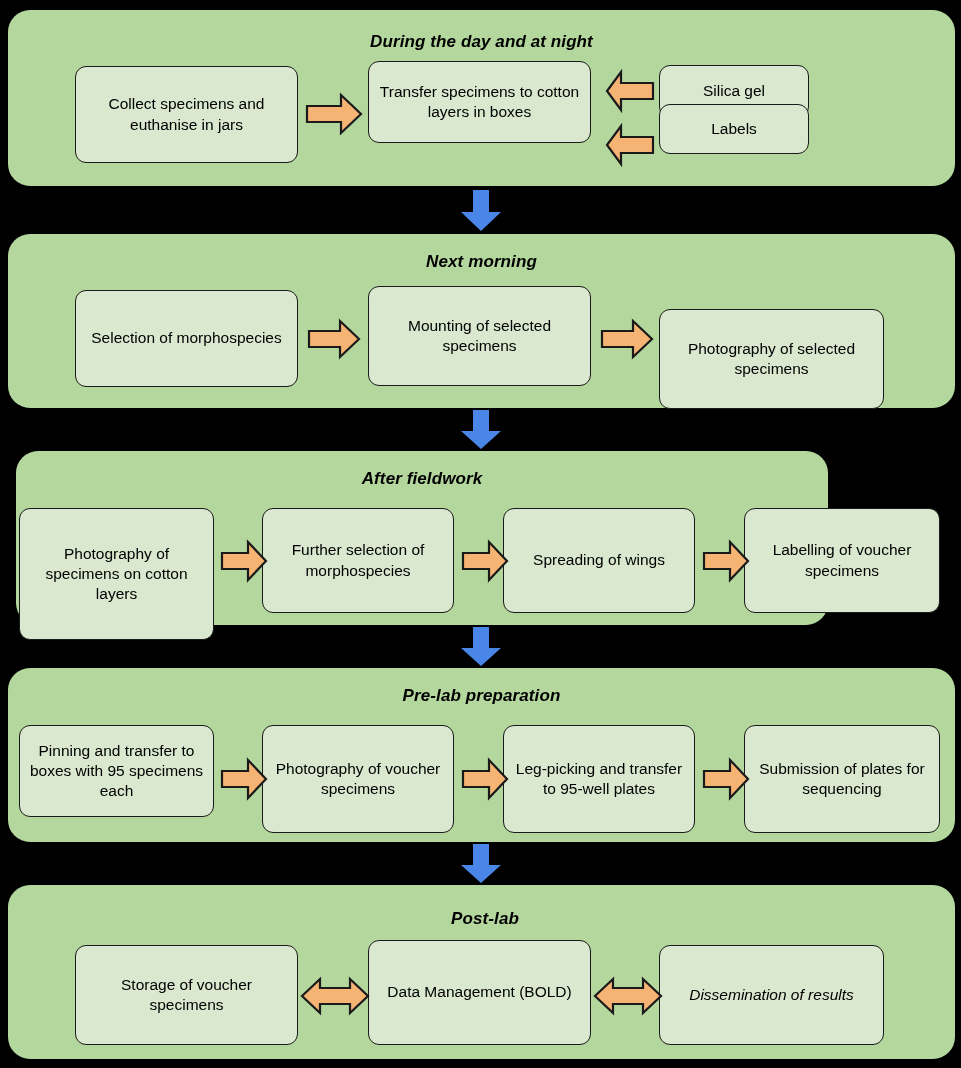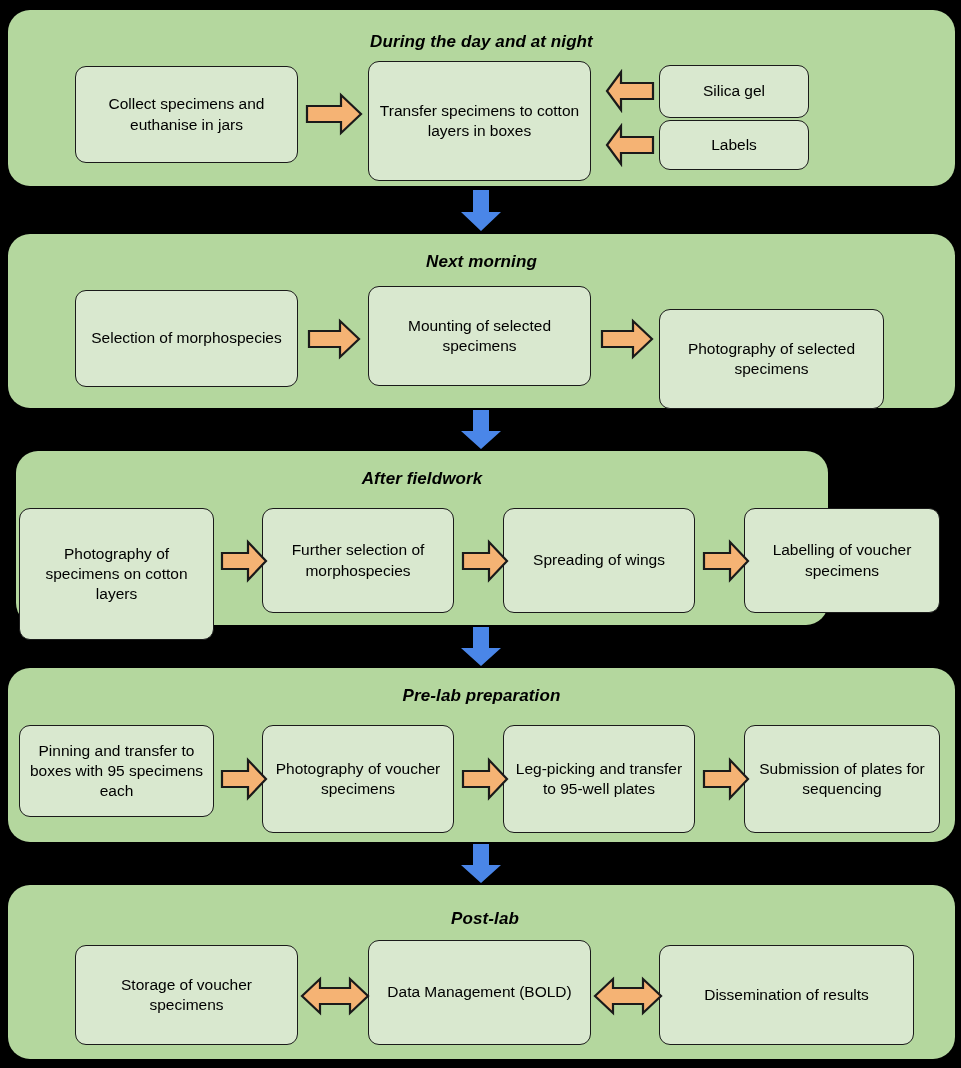--- a/index.html
+++ b/index.html
@@ -69,29 +69,29 @@
 <div id="canvas">
 
   <div class="band" style="left:8px; top:10px; width:947px; height:176px;">
     <div class="band-title" style="top:22px;text-align:center;">During the day and at night</div>
   </div>
 
   <div class="node" style="left:75px; top:66px; width:223px; height:97px;">
     <span>Collect specimens and euthanise in jars</span>
   </div>
 
-  <div class="node" style="left:368px; top:61px; width:223px; height:120px;">
+  <div class="node" style="left:368px; top:61px; width:223px; height:82px;">
     <span>Transfer specimens to cotton layers in boxes</span>
   </div>
 
   <div class="node" style="left:659px; top:65px; width:150px; height:53px;">
     <span>Silica gel</span>
   </div>
 
-  <div class="node" style="left:659px; top:120px; width:150px; height:50px;">
+  <div class="node" style="left:659px; top:104px; width:150px; height:50px;">
     <span>Labels</span>
   </div>
 
   <div class="arrow" style="left:305px; top:92px;">
     <svg width="58" height="44" viewBox="0 0 58 44">
       <path d="M2,14 L36,14 L36,3 L56,22 L36,41 L36,30 L2,30 Z" fill="#f5b374" stroke="#1a1a1a" stroke-width="2.2" stroke-linejoin="miter"></path>
     </svg>
   </div>
 
   <div class="arrow" style="left:605px; top:69px;">
@@ -239,21 +239,21 @@
   </div>
 
   <div class="node" style="left:75px; top:945px; width:223px; height:100px;">
     <span>Storage of voucher specimens</span>
   </div>
 
   <div class="node" style="left:368px; top:940px; width:223px; height:105px;">
     <span>Data Management (BOLD)</span>
   </div>
 
-  <div class="node" style="left:659px; top:945px; width:255px; height:100px;">
+  <div class="node" style="left:659px; top:945px; width:225px; height:100px;font-style:italic;">
     <span>Dissemination of results</span>
   </div>
 
   <div class="arrow" style="left:300px; top:971px;">
     <svg width="70" height="50" viewBox="0 0 70 50">
       <path d="M2,25 L20,8 L20,17 L50,17 L50,8 L68,25 L50,42 L50,33 L20,33 L20,42 Z" fill="#f5b374" stroke="#1a1a1a" stroke-width="2.2" stroke-linejoin="miter"></path>
     </svg>
   </div>
 
   <div class="arrow" style="left:593px; top:971px;">

